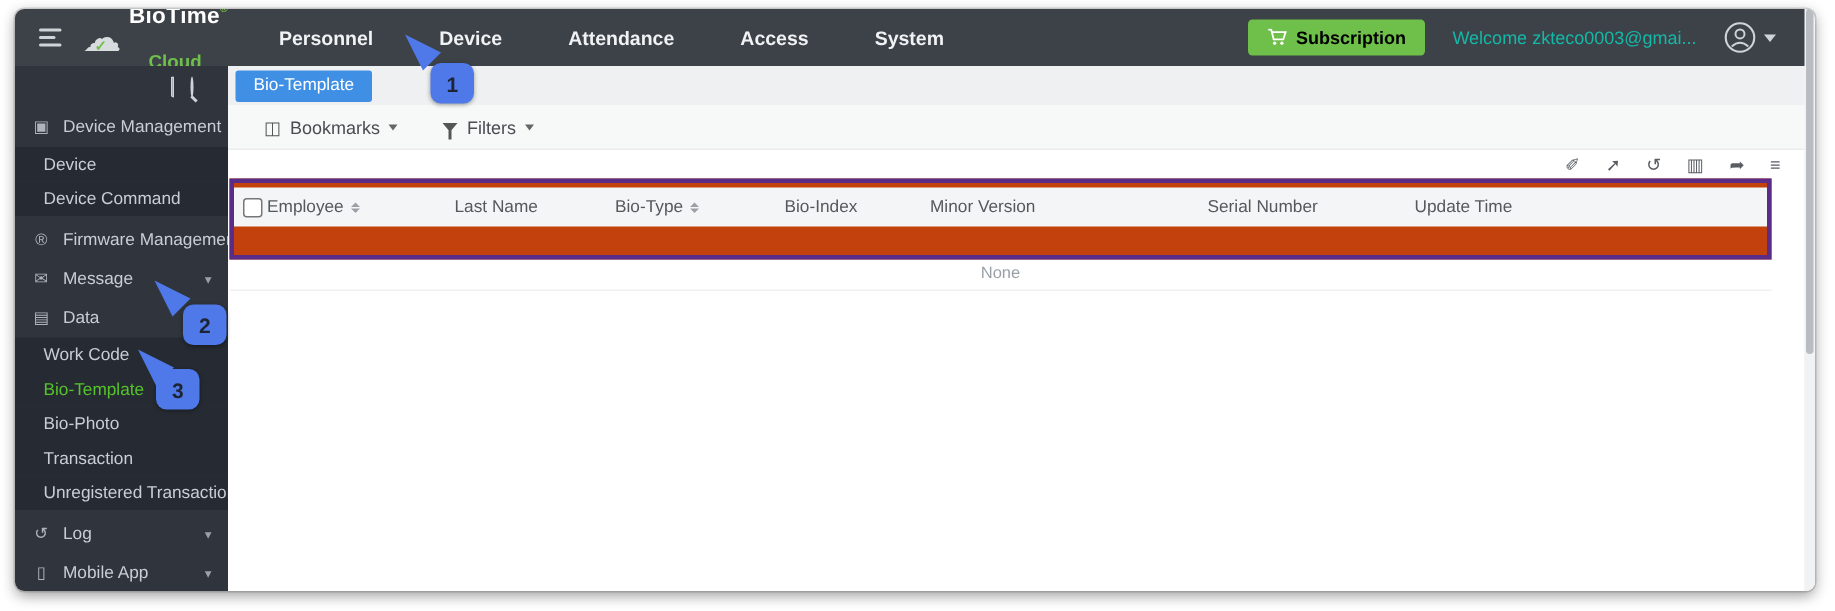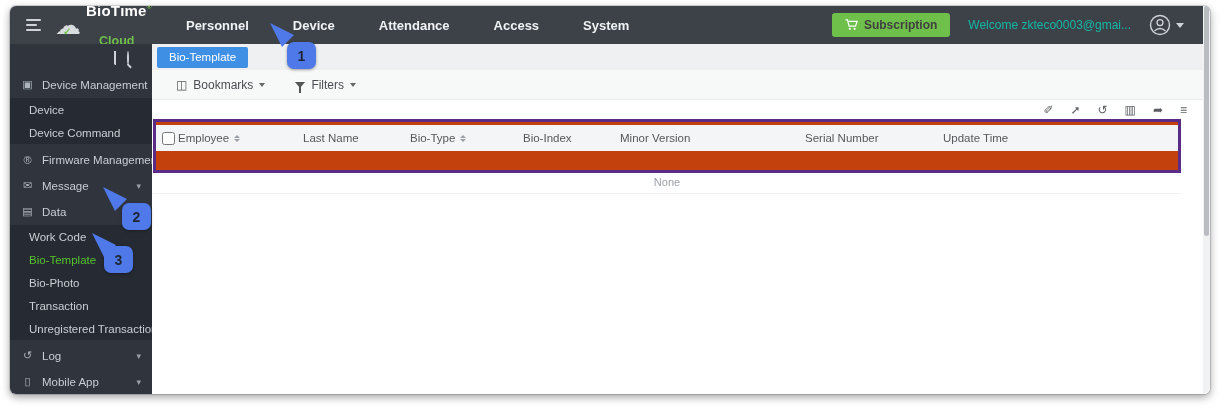--- a/index.html
+++ b/index.html
@@ -41,21 +41,21 @@
   .nav-menu { display:flex; gap:40px; margin-left:32px; font-size:13px; font-weight:bold; }
   .nav-item { position:relative; cursor:pointer; padding:10px 2px; color:#f0f2f4; }
   .nav-item .tab-pointer {
     position:absolute; bottom:-10px; left:50%; transform:translateX(-50%);
     width:0; height:0;
     border-left:9px solid transparent; border-right:9px solid transparent;
     border-bottom:9px solid #eef0f2;
   }
   .topnav-right { margin-left:auto; display:flex; align-items:center; gap:18px; padding-right:26px; }
   .subscription-btn {
-    background:#6fbf4b; color:#404040; border:none; cursor:pointer;
+    background:#6fbf4b; color:#000000; border:none; cursor:pointer;
     font-size:12px; font-weight:bold; font-family:inherit;
     padding:5px 13px; border-radius:3px;
     display:flex; align-items:center; gap:6px;
   }
   .welcome { font-size:12px; color:#14b8a6;text-align:center; }
   .avatar-wrap { display:flex; align-items:center; gap:5px; cursor:pointer; }
   .caret-down { width:0;height:0;border-left:4px solid transparent;border-right:4px solid transparent;border-top:5px solid #cfd3d8; }
   
   .sidebar {
     position:absolute; left:0; top:38px; bottom:0; width:142px;

